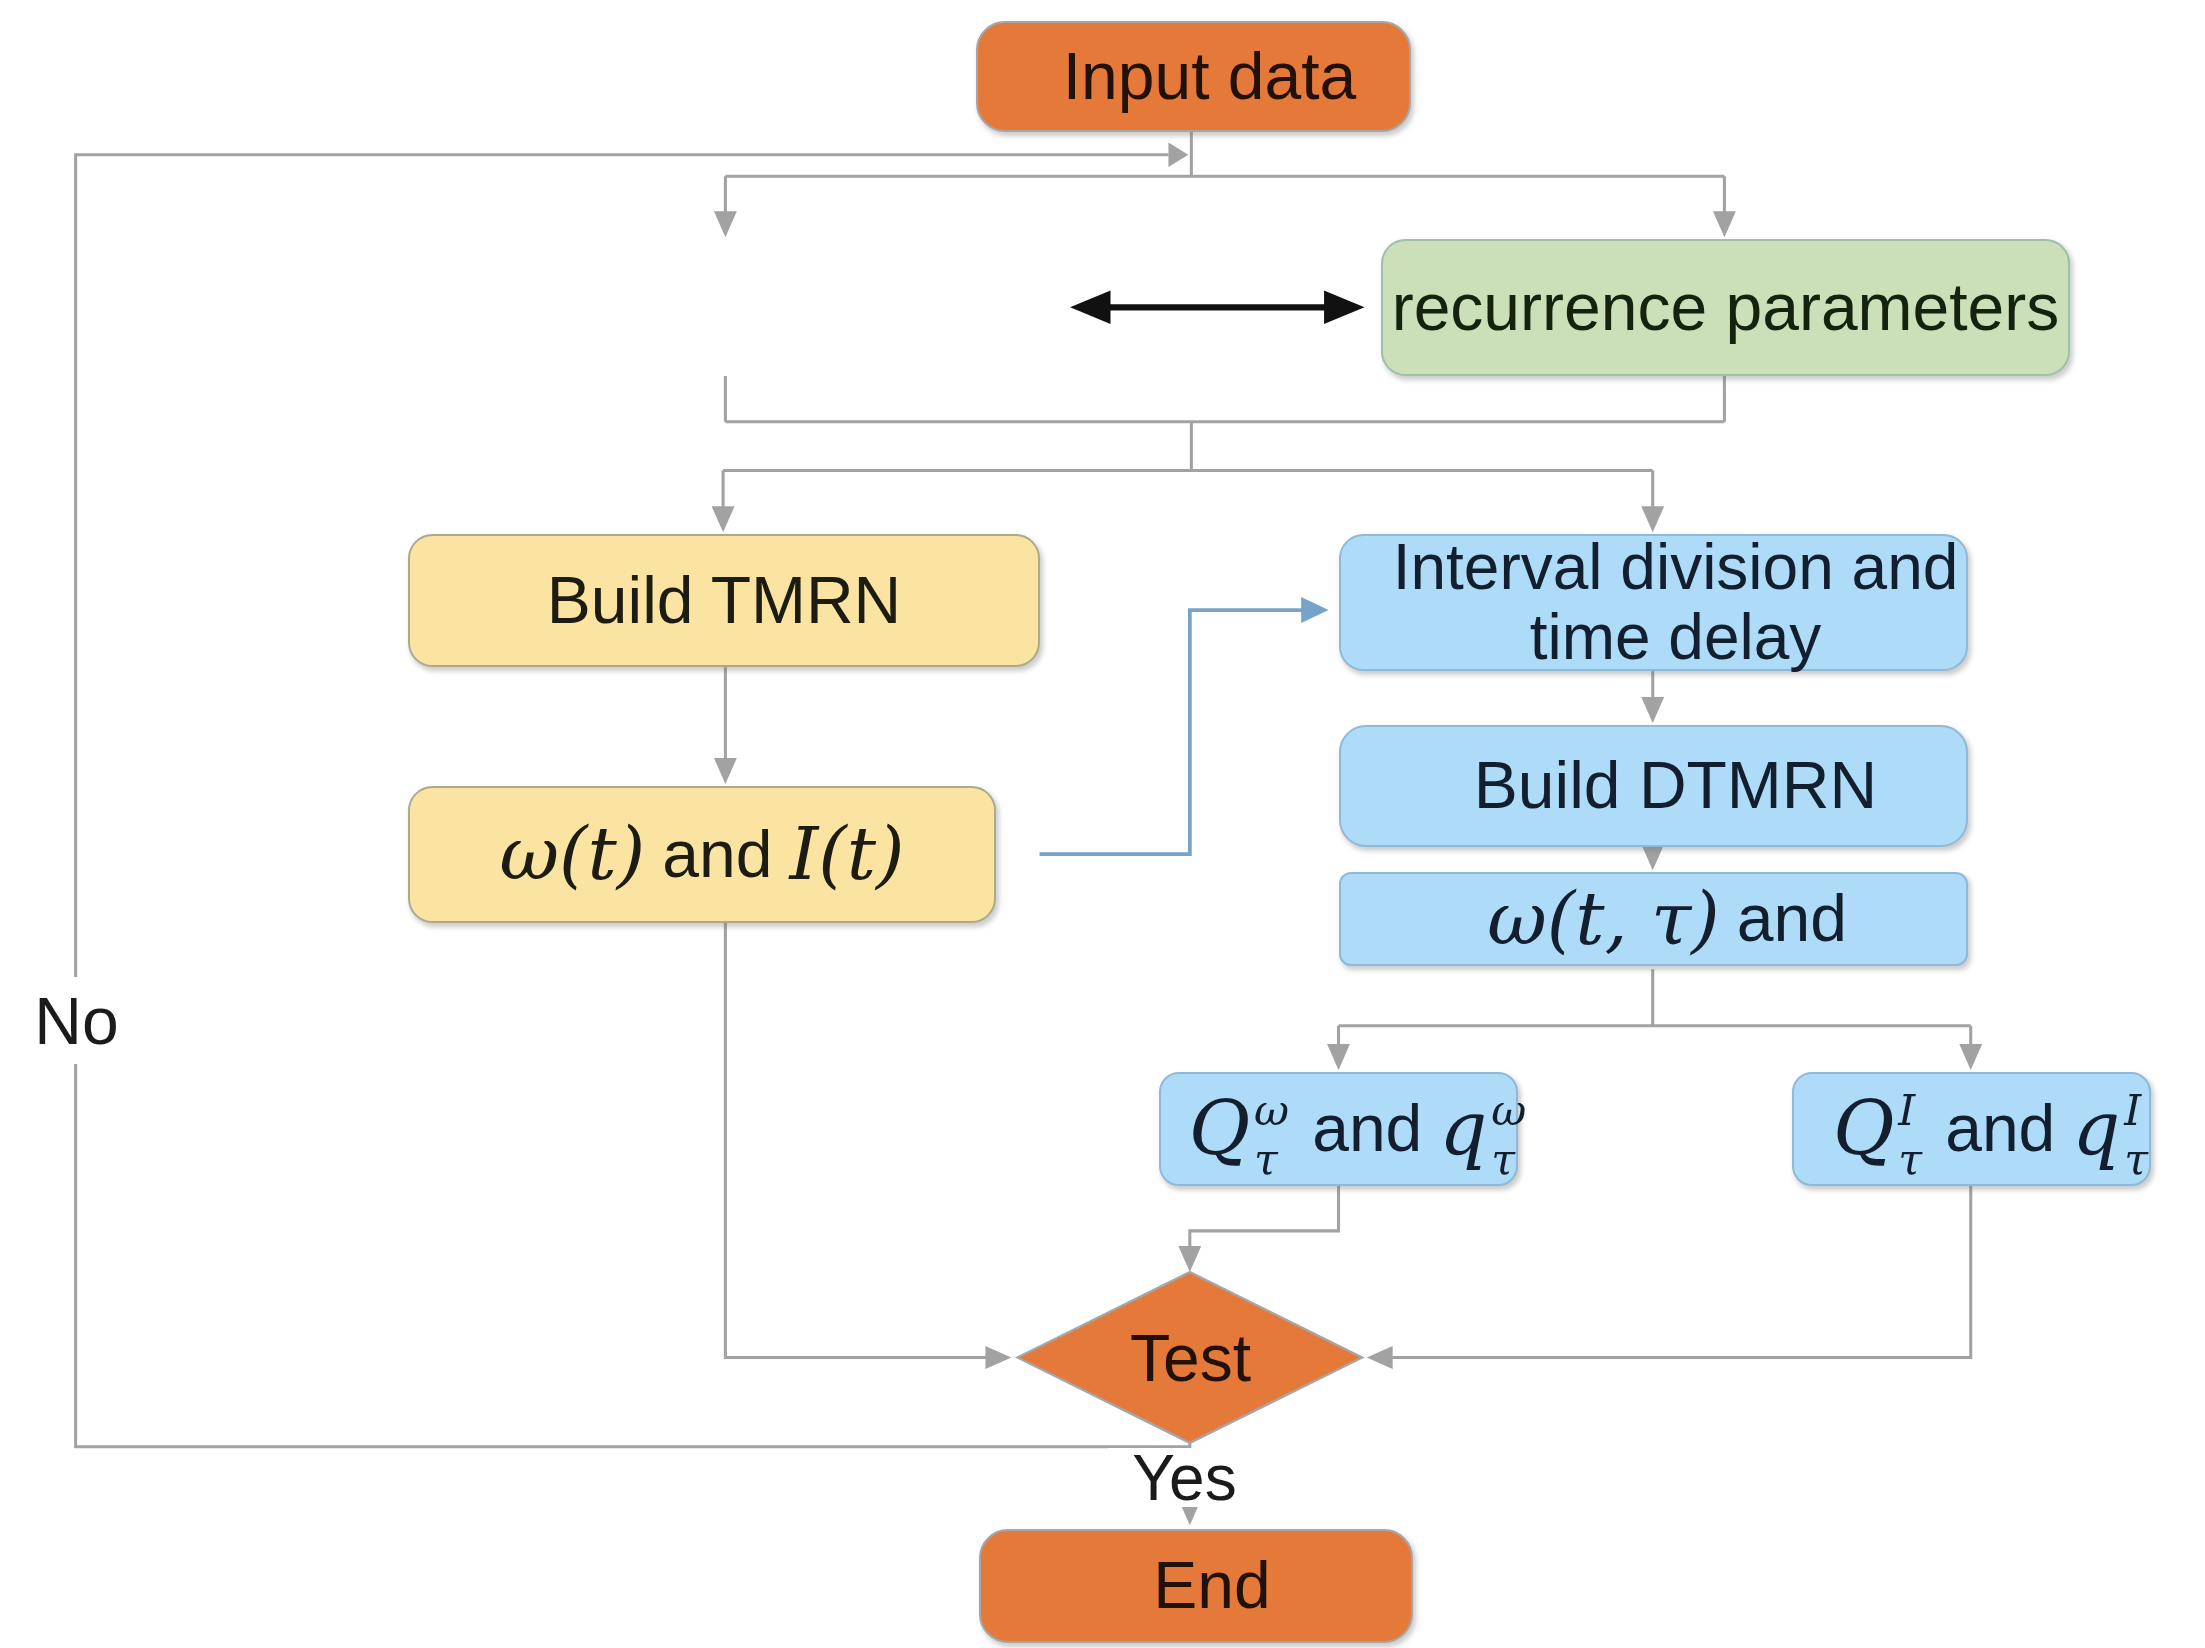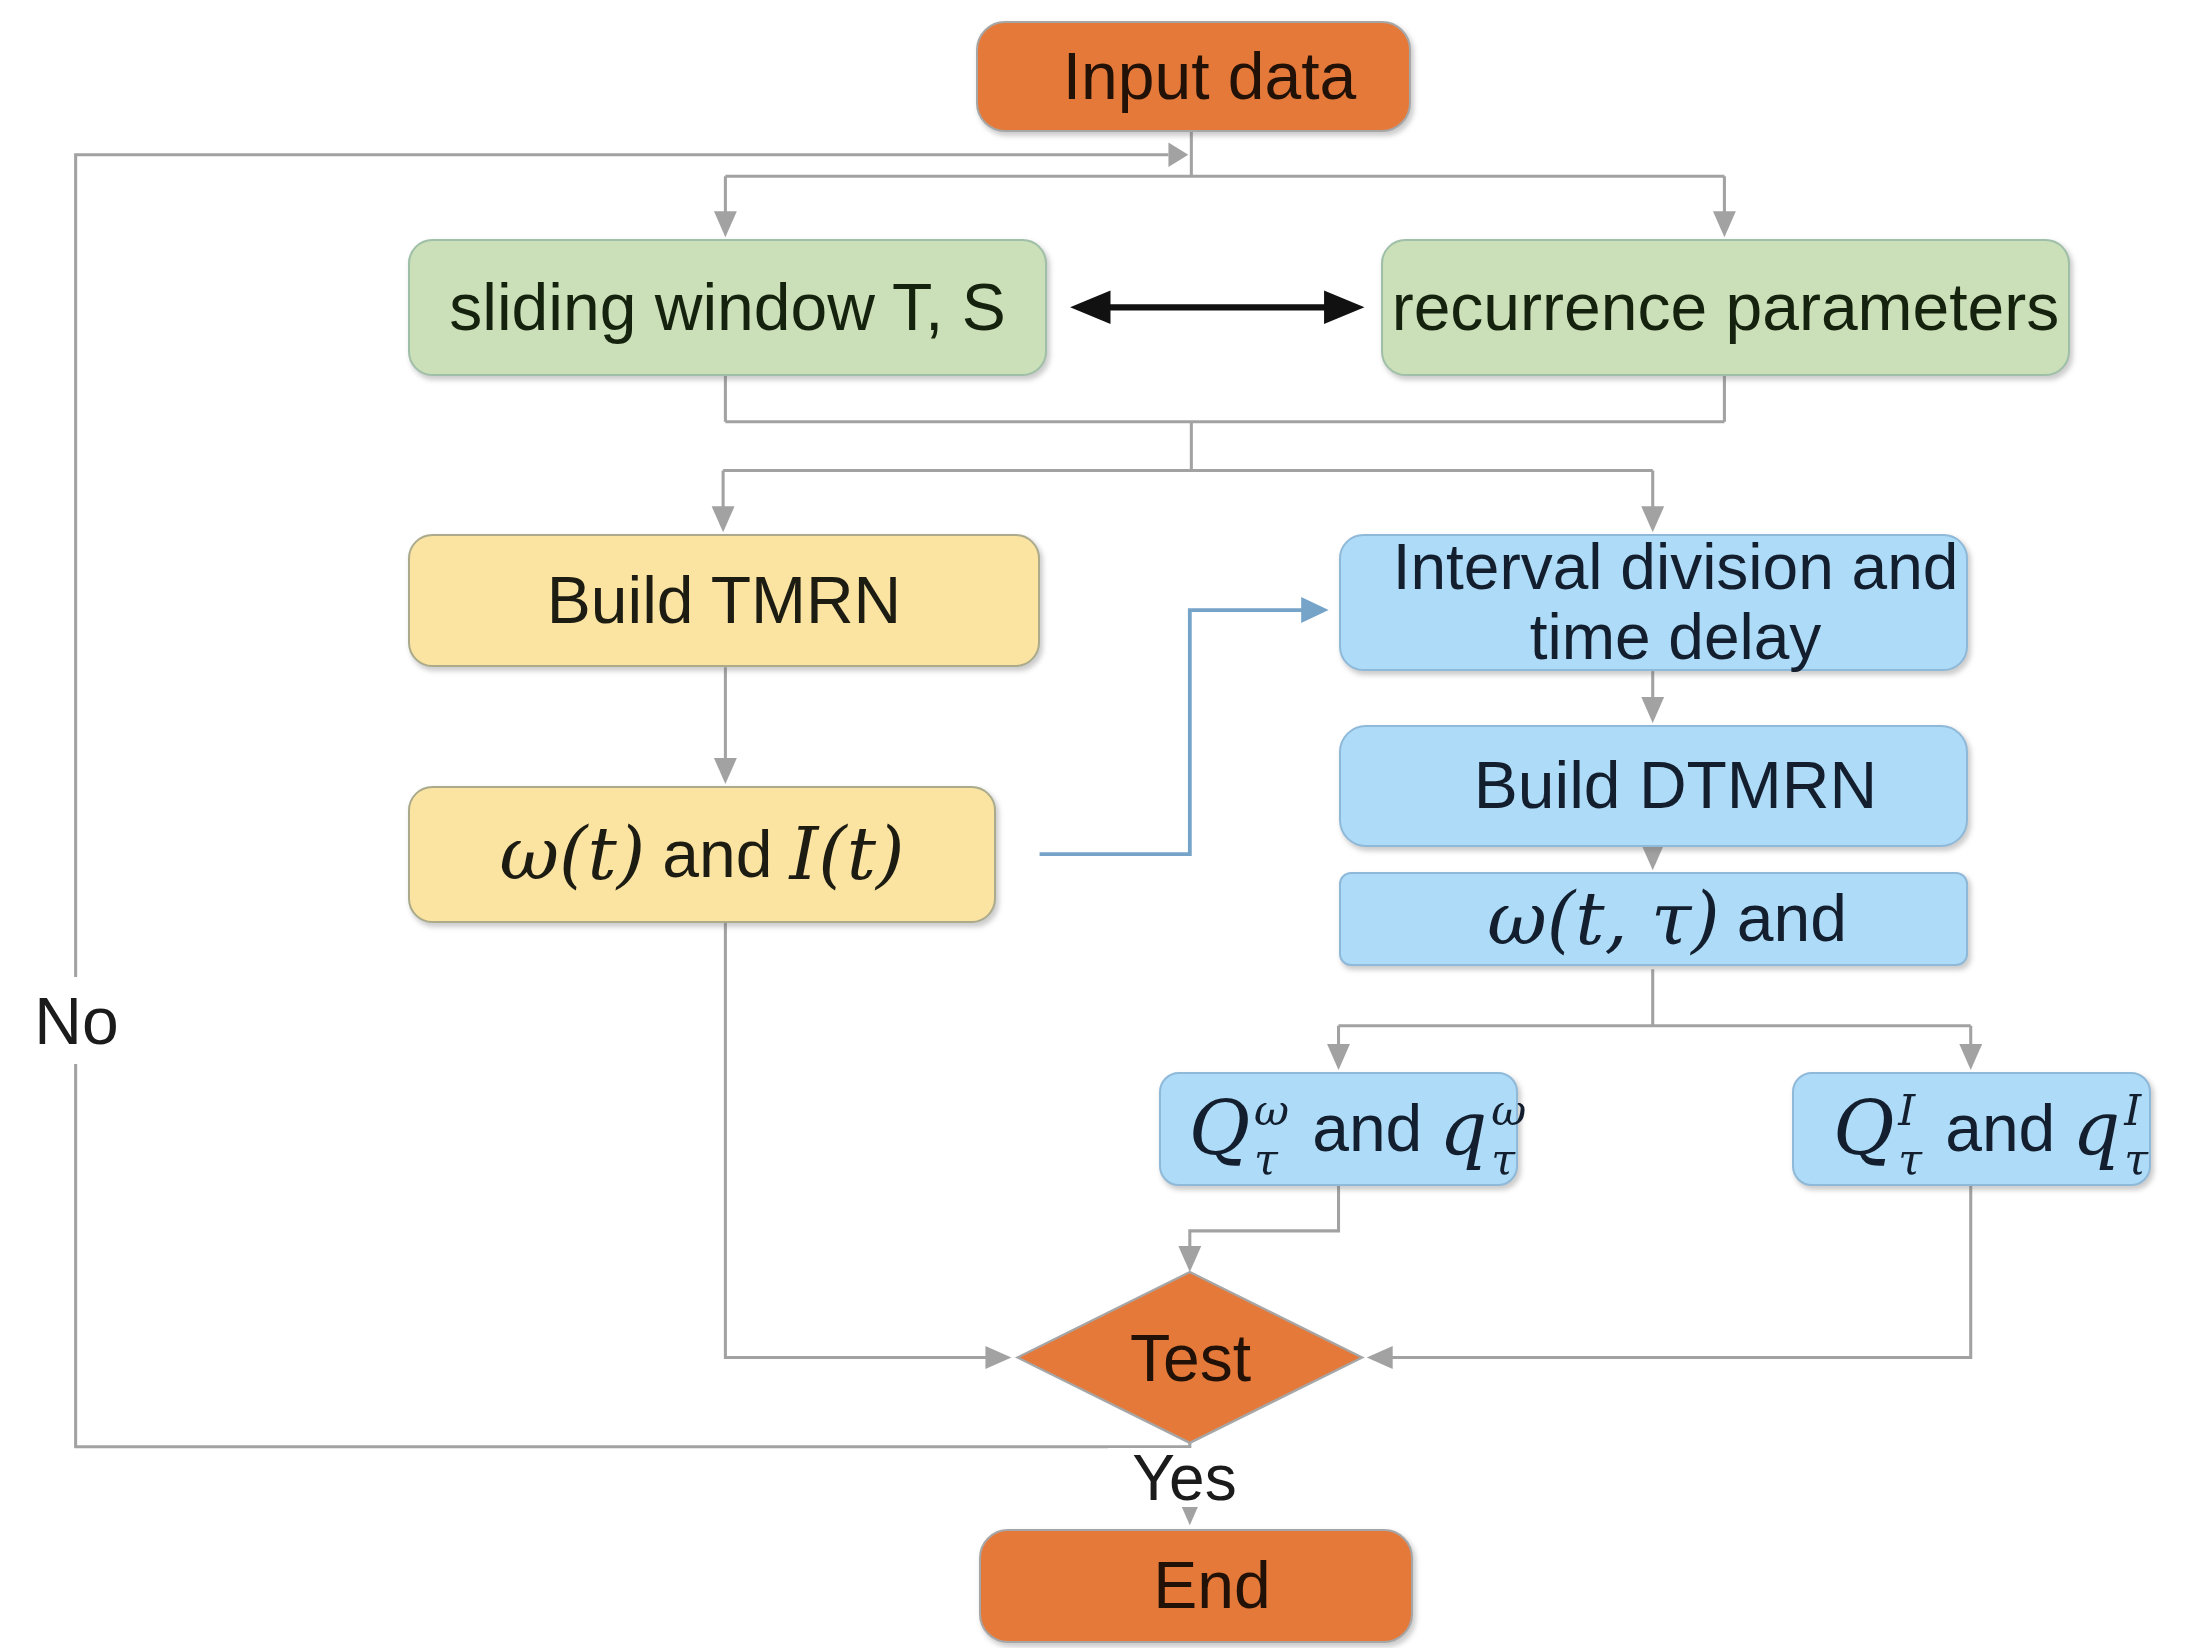--- a/index.html
+++ b/index.html
@@ -83,23 +83,20 @@
       <path fill="#76A3C8" d="M1742 800 L1706 783 L1706 817 Z"></path>
     </g>
 
     <polygon points="1334,1780 1560,1668 1786,1780 1560,1892" fill="#E5793A" stroke="#A6A6A6" stroke-width="3"></polygon>
   </svg>
 
   <div class="node terminal" style="left:976px;top:21.4px;width:435px;height:111px;">
     <span>Input data</span>
   </div>
 
-  <div class="node stage-box" style="left:408px;top:239px;width:639px;height:137px;">
-    <span>sliding window T, S</span>
-  </div>
 
   <div class="node stage-box" style="left:1381px;top:239px;width:689px;height:137px;">
     <span>recurrence parameters</span>
   </div>
 
   <div class="node tmrn-box" style="left:408px;top:534px;width:632px;height:133px;">
     <span>Build TMRN</span>
   </div>
 
   <div class="node dtmrn-box" style="left:1339px;top:534px;width:629px;height:137px;">

